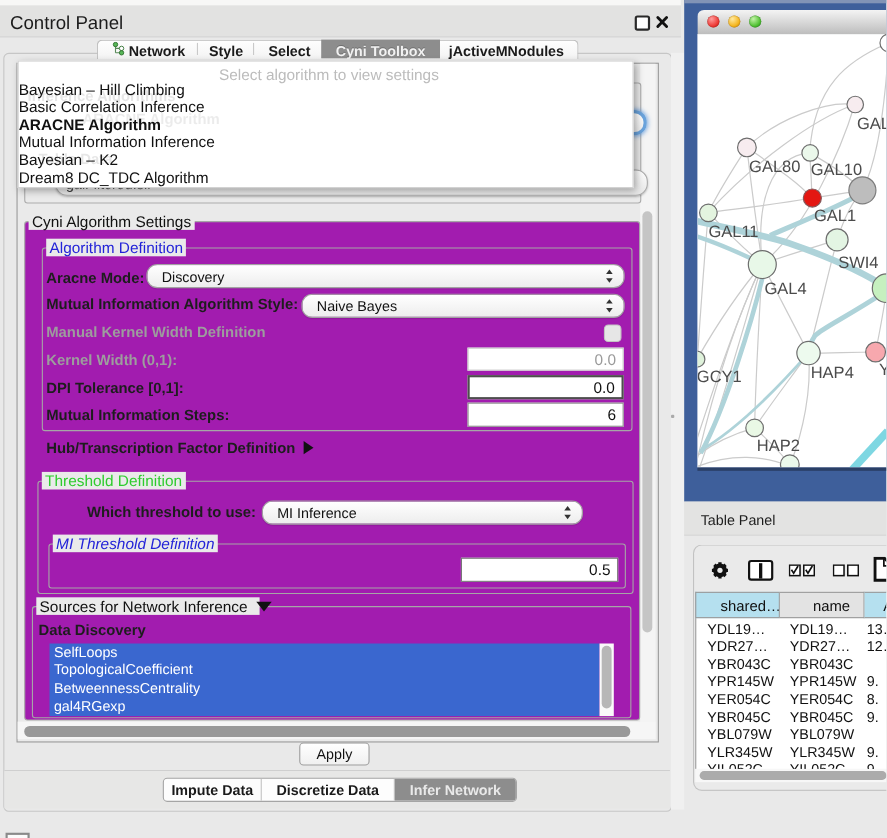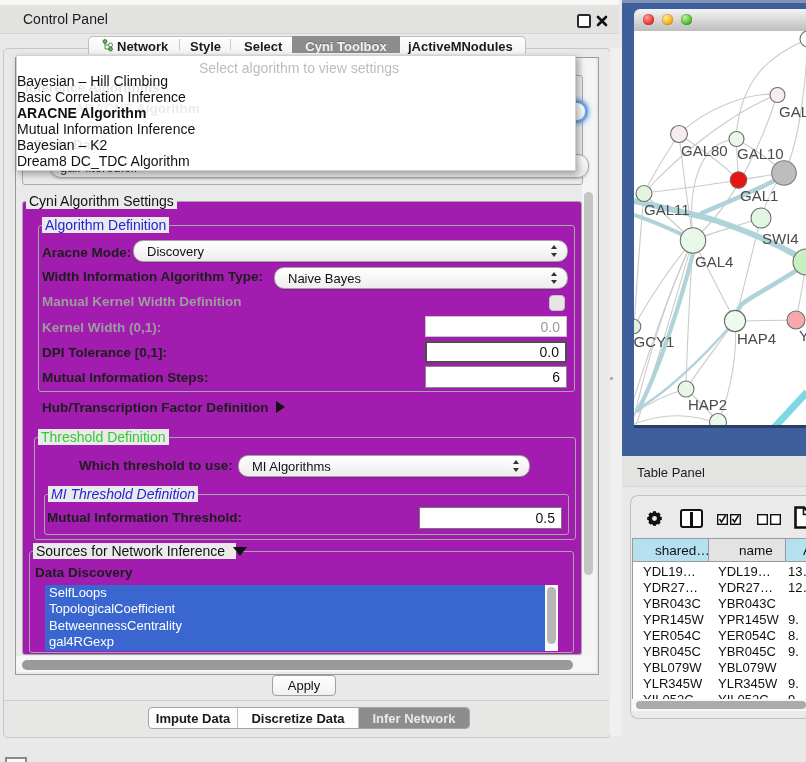--- a/index.html
+++ b/index.html
@@ -19,21 +19,21 @@
 </style>
 </head>
 <body>
 <div id="page">
 
   <div class="abs" style="left:2px;top:0;width:1px;height:4px;background:#555;"></div>
 
   <div class="abs" style="left:0;top:0;width:619px;height:5px;background:#f7f7f6;"></div>
 
   <div class="abs" style="left:0;top:5px;width:619px;height:28px;background:#e2e2e1;border-bottom:1px solid #d4d4d4;"></div>
-  <div class="abs" style="left:9px;top:11px;font-size:14px;color:#1c1c1c;margin-left:14px;">Control Panel</div>
+  <div class="abs" style="left:9px;top:11px;font-size:17px;color:#1c1c1c;">Control Panel</div>
 
   <div class="abs" style="left:577px;top:14px;width:10px;height:10px;border:2px solid #2a2a2a;border-radius:2.5px;background:#fff;"></div>
   <div class="abs" style="left:596px;top:13px;width:12px;height:12px;">
     <svg width="12" height="12" viewBox="0 0 12 12">
         <path d="M2 2 L10 10 M10 2 L2 10" stroke="#111" stroke-width="2.6" stroke-linecap="round"></path>
       </svg>
   </div>
 
   <div class="abs" style="left:3px;top:48px;width:606px;height:688px;border:1px solid #c6c6c6;border-radius:5px;background:#e9e9e9;"></div>
   <div class="abs" style="left:610px;top:48px;width:12px;height:688px;background:#f0f0f0;"></div>
@@ -70,21 +70,21 @@
   </div>
 
   <div class="fieldset" style="left:38px;top:225px;width:535px;height:165px;">
     <span class="flabel" style="color:#2323d8;">Algorithm Definition</span>
   </div>
   <div class="abs lbl" style="left:42px;top:245px;">Aracne Mode:</div>
   <div class="combo" style="left:133px;top:240px;width:433px;height:20px;">
       <span class="ctext">Discovery</span>
       <span class="carr"></span>
     </div>
-  <div class="abs lbl" style="left:42px;top:269px;">Width Information Algorithm Type:</div>
+  <div class="abs lbl" style="left:42px;top:269px;">Mutual Information Algorithm Style:</div>
   <div class="combo" style="left:274px;top:267px;width:292px;height:20px;">
       <span class="ctext">Naive Bayes</span>
       <span class="carr"></span>
     </div>
   <div class="abs lbl dis" style="left:42px;top:294px;">Manual Kernel Width Definition</div>
   <div class="abs" style="left:549px;top:295px;width:14px;height:14px;border:1px solid #c3c3c3;border-radius:4px;background:#e6e6e6;"></div>
   <div class="abs lbl dis" style="left:42px;top:320px;">Kernel Width (0,1):</div>
   <div class="tf" style="left:425px;top:316px;width:142px;height:21px;border:1px solid #c6c6c6;color:#9a9a9a;">0.0</div>
   <div class="abs lbl" style="left:42px;top:345px;">DPI Tolerance [0,1]:</div>
   <div class="tf" style="left:425px;top:341px;width:142px;height:22px;border:2px solid #4e4e4e;">0.0</div>
@@ -92,28 +92,27 @@
   <div class="tf" style="left:425px;top:366px;width:142px;height:22px;border:1px solid #8a8a8a;">6</div>
 
   <div class="abs lbl" style="left:42px;top:400px;">Hub/Transcription Factor Definition</div>
   <div class="abs" style="left:276px;top:401px;width:0;height:0;border-top:6px solid transparent;border-bottom:6px solid transparent;border-left:9px solid #111;"></div>
 
   <div class="fieldset" style="left:34px;top:437px;width:540px;height:101px;">
     <span class="flabel" style="color:#2ecc2e;">Threshold Definition</span>
   </div>
   <div class="abs lbl" style="left:79px;top:458px;">Which threshold to use:</div>
   <div class="combo" style="left:238px;top:455px;width:290px;height:20px;">
-      <span class="ctext">MI Algorithms</span>
+      <span class="ctext">MI Inference</span>
       <span class="carr"></span>
     </div>
 
   <div class="fieldset" style="left:44px;top:494px;width:523px;height:39px;">
     <span class="flabel" style="color:#2323d8;font-style:italic;">MI Threshold Definition</span>
   </div>
-  <div class="abs lbl" style="left:47px;top:510px;">Mutual Information Threshold:</div>
   <div class="tf" style="left:419px;top:507px;width:143px;height:22px;border:1px solid #777;">0.5</div>
 
   <div class="fieldset" style="left:29px;top:551px;width:543px;height:100px;">
     <span class="flabel" style="color:#111;">Sources for Network Inference &nbsp;</span>
   </div>
   <div class="abs" style="left:233px;top:547px;width:0;height:0;border-left:7px solid transparent;border-right:7px solid transparent;border-top:9px solid #111;"></div>
   <div class="abs lbl" style="left:35px;top:565px;">Data Discovery</div>
   <div class="abs" style="left:45px;top:585px;width:500px;height:66px;background:#3a67cf;color:#fff;font-size:13px;line-height:16.3px;padding-left:4px;box-sizing:border-box;overflow:hidden;">SelfLoops<br>TopologicalCoefficient<br>BetweennessCentrality<br>gal4RGexp</div>
   <div class="abs" style="left:545px;top:585px;width:13px;height:66px;background:#fafafa;"></div>
   <div class="abs" style="left:547px;top:587px;width:9px;height:57px;background:#b7b7b7;border-radius:5px;"></div>

